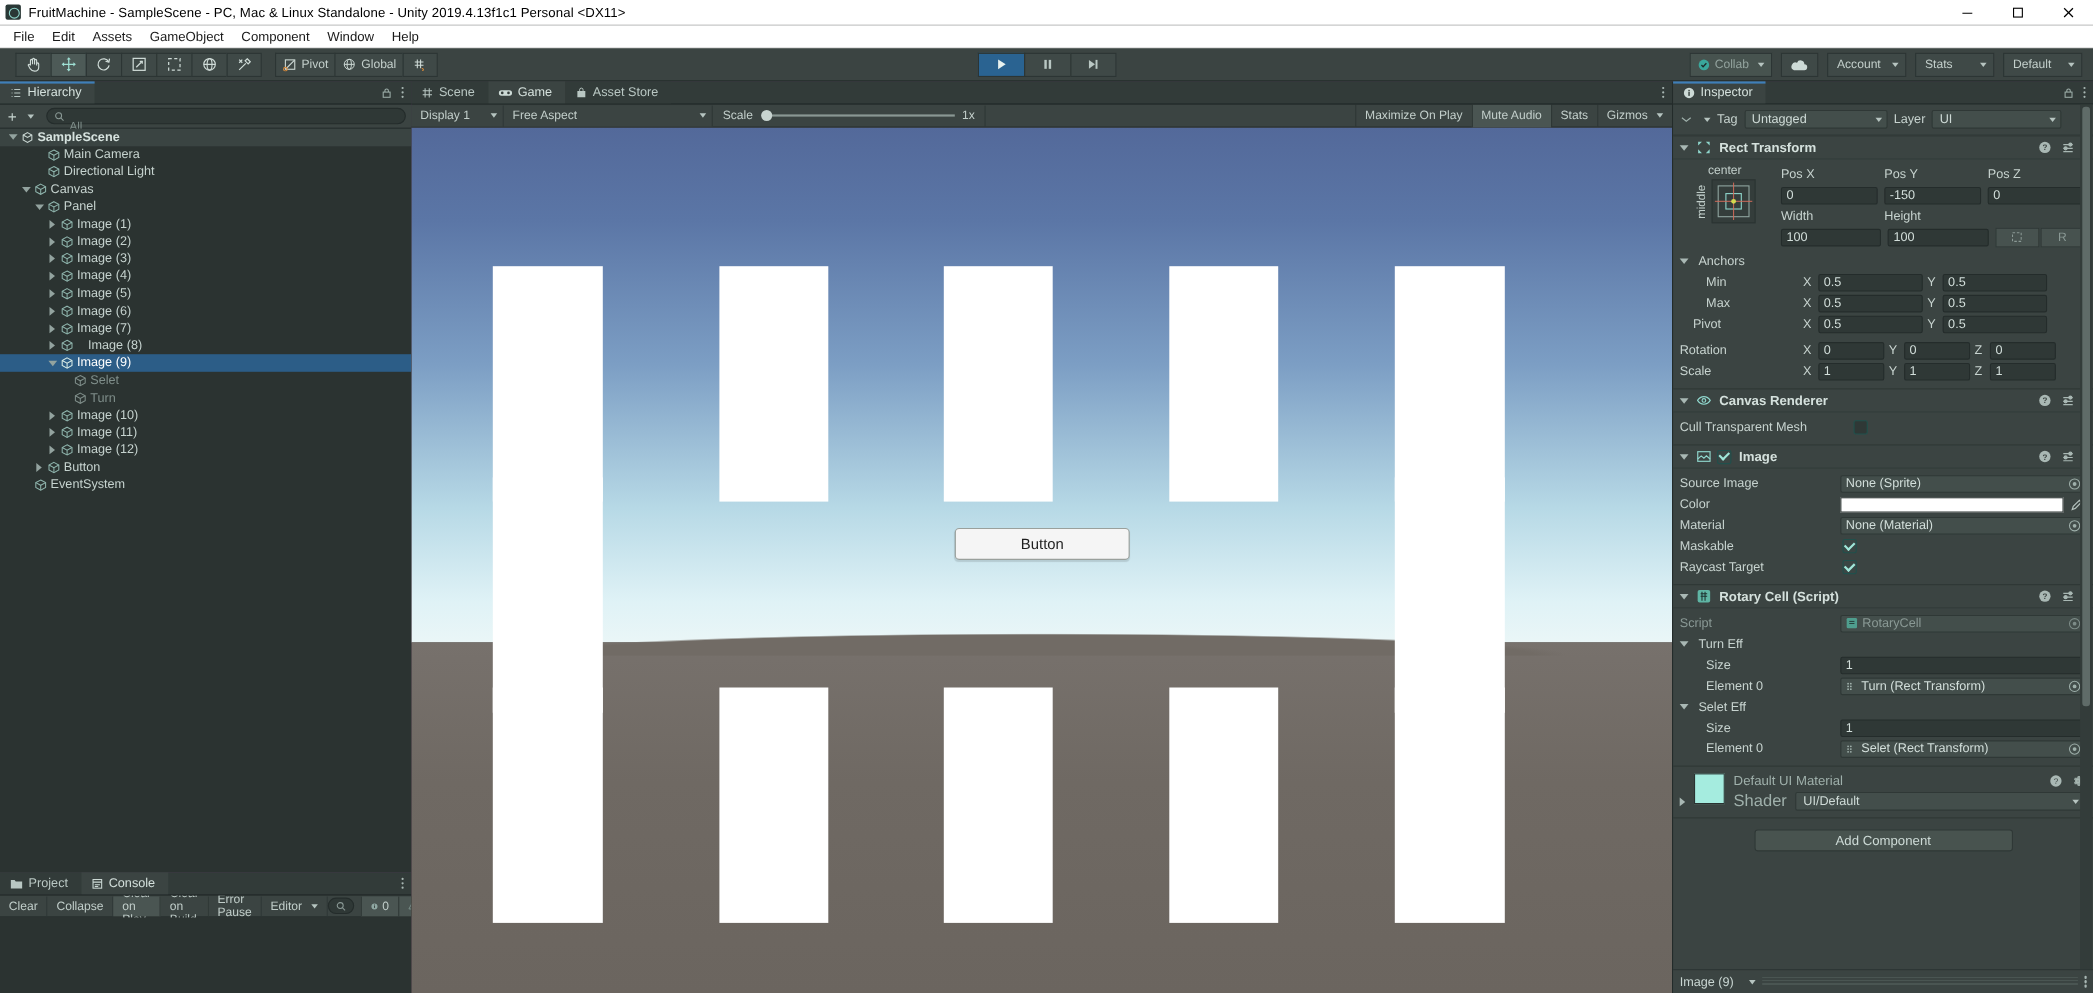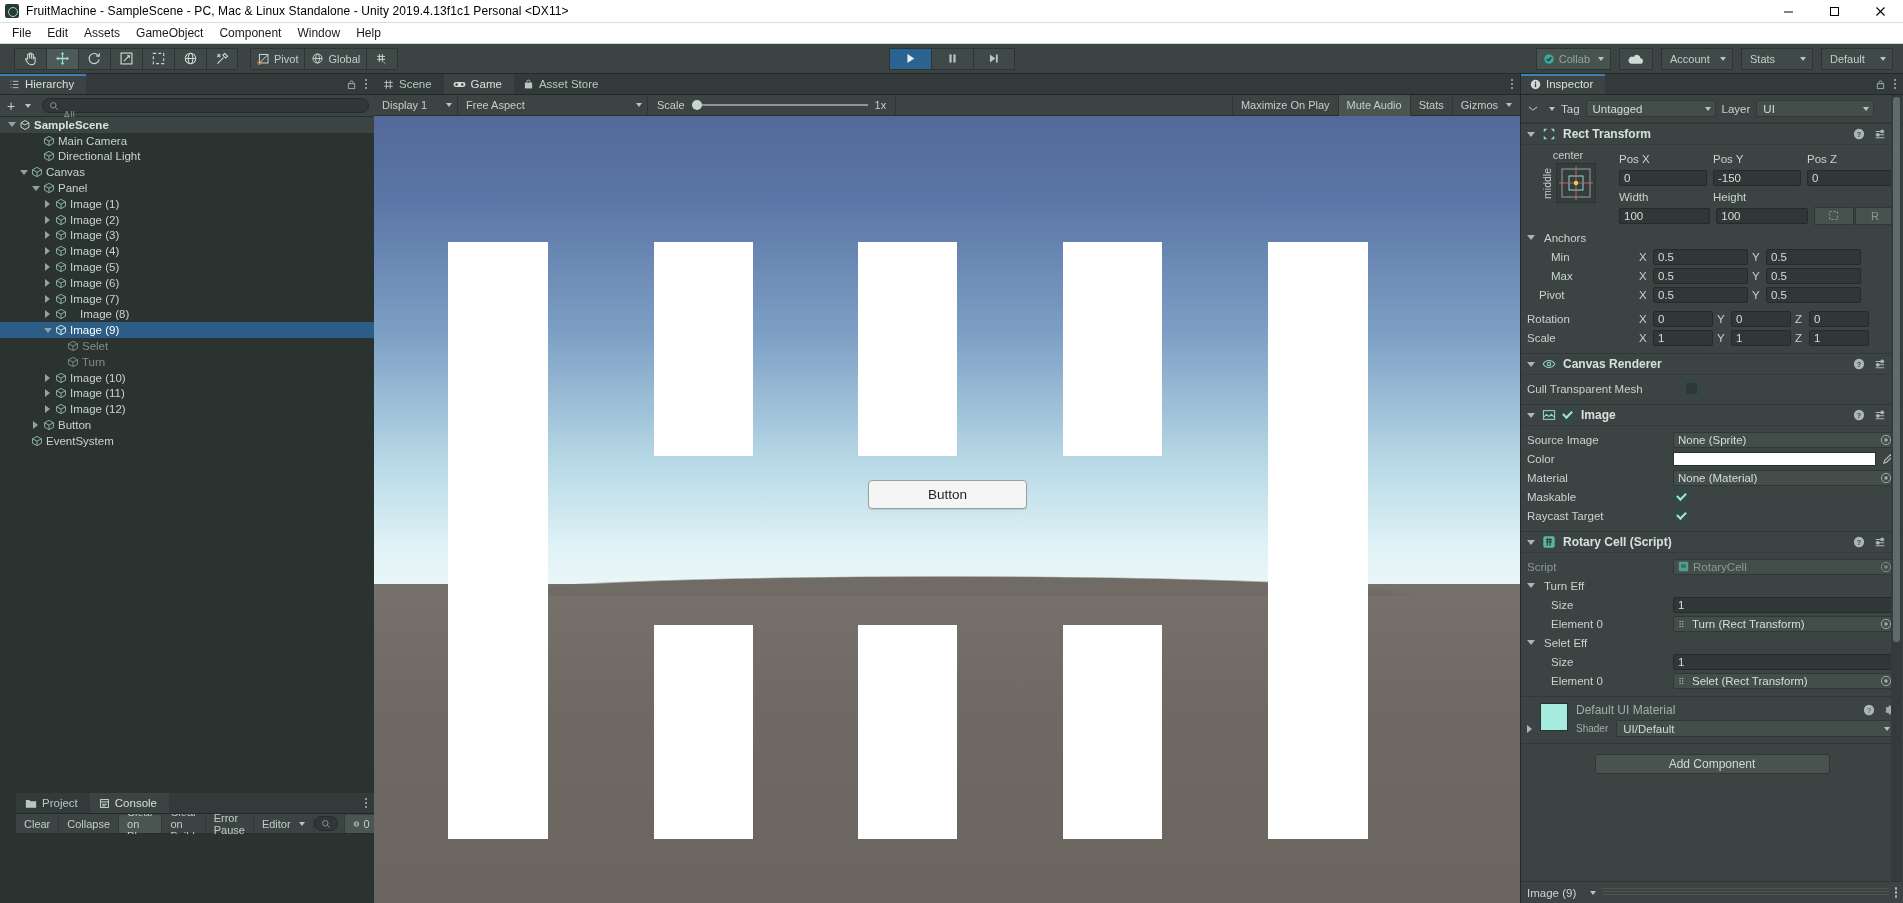--- a/index.html
+++ b/index.html
@@ -130,21 +130,21 @@
   .hrow.dim { color: #7f8e8a; }
   .arrow {
     width: 11px; display: inline-flex; align-items: center; justify-content: center;
     flex: 0 0 11px; color: #93a39f;
   }
   .arrow i { width: 0; height: 0; display: block; }
   .arrow.right i { border-top: 4px solid transparent; border-bottom: 4px solid transparent; border-left: 5px solid #93a39f; }
   .arrow.down i { border-left: 4px solid transparent; border-right: 4px solid transparent; border-top: 5px solid #93a39f; }
   .gicon { width: 15px; flex: 0 0 15px; display: inline-flex; align-items: center; justify-content: center; }
 
-  .console-panel { flex: 0 0 110px; display: flex; flex-direction: column; padding-left: 16px; }
+  .console-panel { flex: 0 0 110px; display: flex; flex-direction: column; }
   .console-tabs { height: 21px; background: #323b39; display: flex; flex: 0 0 21px; border-bottom: 1px solid #212928; position: relative; }
   .console-toolbar {
     height: 20px; background: #3b4442; display: flex; align-items: center; flex: 0 0 20px;
     border-bottom: 1px solid #262e2d;
   }
   .cbtn {
     height: 18px; padding: 0 8px; display: flex; align-items: center; font-size: 11px;
     color: #c0cdc9; border-right: 1px solid #303937;
   }
   .cbtn.pressed { background: #4a5552; }
@@ -1248,21 +1248,21 @@
                       <circle cx="7" cy="7" r="6" fill="#a9b8b4"></circle>
                       <text x="7" y="10.2" font-size="8.5" text-anchor="middle" fill="#3b4442" font-family="'Liberation Sans',sans-serif">?</text>
                     </svg>
                   <svg width="12" height="12" viewBox="0 0 14 14" fill="#a9b8b4">
                       <path d="M7 4.6A2.4 2.4 0 1 0 7 9.4 2.4 2.4 0 0 0 7 4.6zm0 3.8a1.4 1.4 0 1 1 0-2.8 1.4 1.4 0 0 1 0 2.8z"></path>
                       <path d="M12.2 7c0-.3 0-.6-.1-.9l1.1-.8-1.1-1.9-1.3.5c-.4-.3-.9-.6-1.4-.8L9.2 1.8H6.8l-.2 1.3c-.5.2-1 .5-1.4.8L3.9 3.4 2.8 5.3l1.1.8c0 .3-.1.6-.1.9s0 .6.1.9l-1.1.8 1.1 1.9 1.3-.5c.4.3.9.6 1.4.8l.2 1.3h2.4l.2-1.3c.5-.2 1-.5 1.4-.8l1.3.5 1.1-1.9-1.1-.8c.1-.3.1-.6.1-.9z" opacity="0.85"></path>
                     </svg>
                 </span>
               </div>
               <div style="display:flex; align-items:center; gap:8px; margin-top:3px;">
-                <span style="font-size:10px; color:#9fb0ab;">Shader</span>
+                <span style="font-size:15px; color:#9fb0ab;">Shader</span>
                 <div class="field-dd" style="flex:1;">
                   <span>UI/Default</span>
                   <span class="caret sm"></span>
                 </div>
               </div>
             </div>
           </div>
         </div>
 
         <div style="border-top:1px solid #2f3836;">

